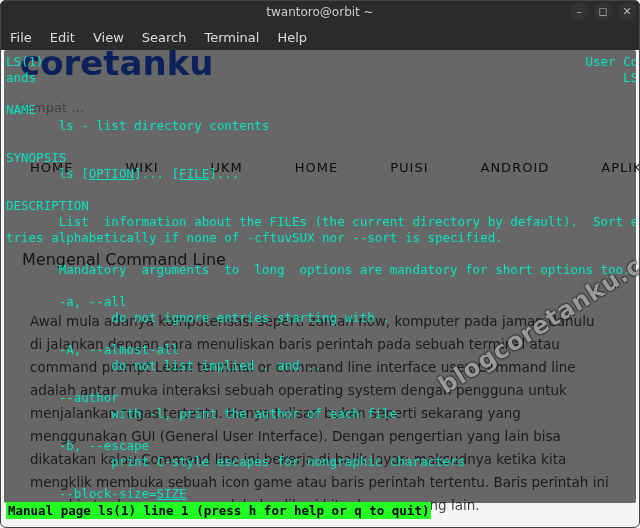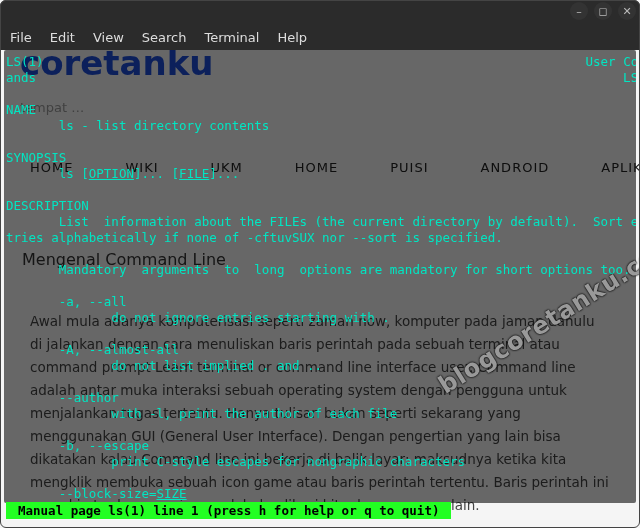--- a/index.html
+++ b/index.html
@@ -79,21 +79,21 @@
     overflow: hidden;
     border-radius: 2px;
   }
   .term .u { text-decoration: underline; }
   .term .b { font-weight: normal; }
   
   .status {
     position: absolute; bottom: 9px; left: 6px;
     background: #22ff22; color: #000;
     font-family: monospace; font-size: 12.5px;
-    padding: 1px 12px; font-weight: bold;
+    padding: 1px 2px; font-weight: bold;
     z-index: 6;
   }
   
   .watermark {
     position: absolute;
     top: 300px; left: 420px;
     transform: rotate(-32deg);
     font-size: 24px;
     color: rgba(255,255,255,0.6);
     text-shadow: 0 0 2px #000, 0 0 2px #000;
@@ -122,20 +122,21 @@
     <span>APLIKASI</span>
     <span>CINTA</span>
   </div>
   <div class="bg-article-h">Mengenal Command Line</div>
   <div class="bg-article-p">Awal mula adanya komputerisasi seperti zaman now, komputer pada jaman dahulu di jalankan dengan cara menuliskan baris perintah pada sebuah terminal atau command prompt Learn terminal or command line interface user. Command line adalah antar muka interaksi sebuah operating system dengan pengguna untuk menjalankan tugas tertentu. Hanya tulisan bukan seperti sekarang yang menggunakan GUI (General User Interface). Dengan pengertian yang lain bisa dikatakan kalau Command line ini bekerja di balik layar: maksudnya ketika kita mengklik membuka sebuah icon game atau baris perintah tertentu.
 
 Baris perintah ini mungkin terdengar asing, padahal aplikasi kita dengan orang lain.</div>
 </div>
 
 <div class="titlebar">
+  <span>twantoro@orbit ~</span>
   <div class="controls">
     <span class="tb-btn">–</span>
     <span class="tb-btn">◻</span>
     <span class="tb-btn">✕</span>
   </div>
 </div>
 
 <div class="menubar">
   <span>File</span>
   <span>Edit</span>

